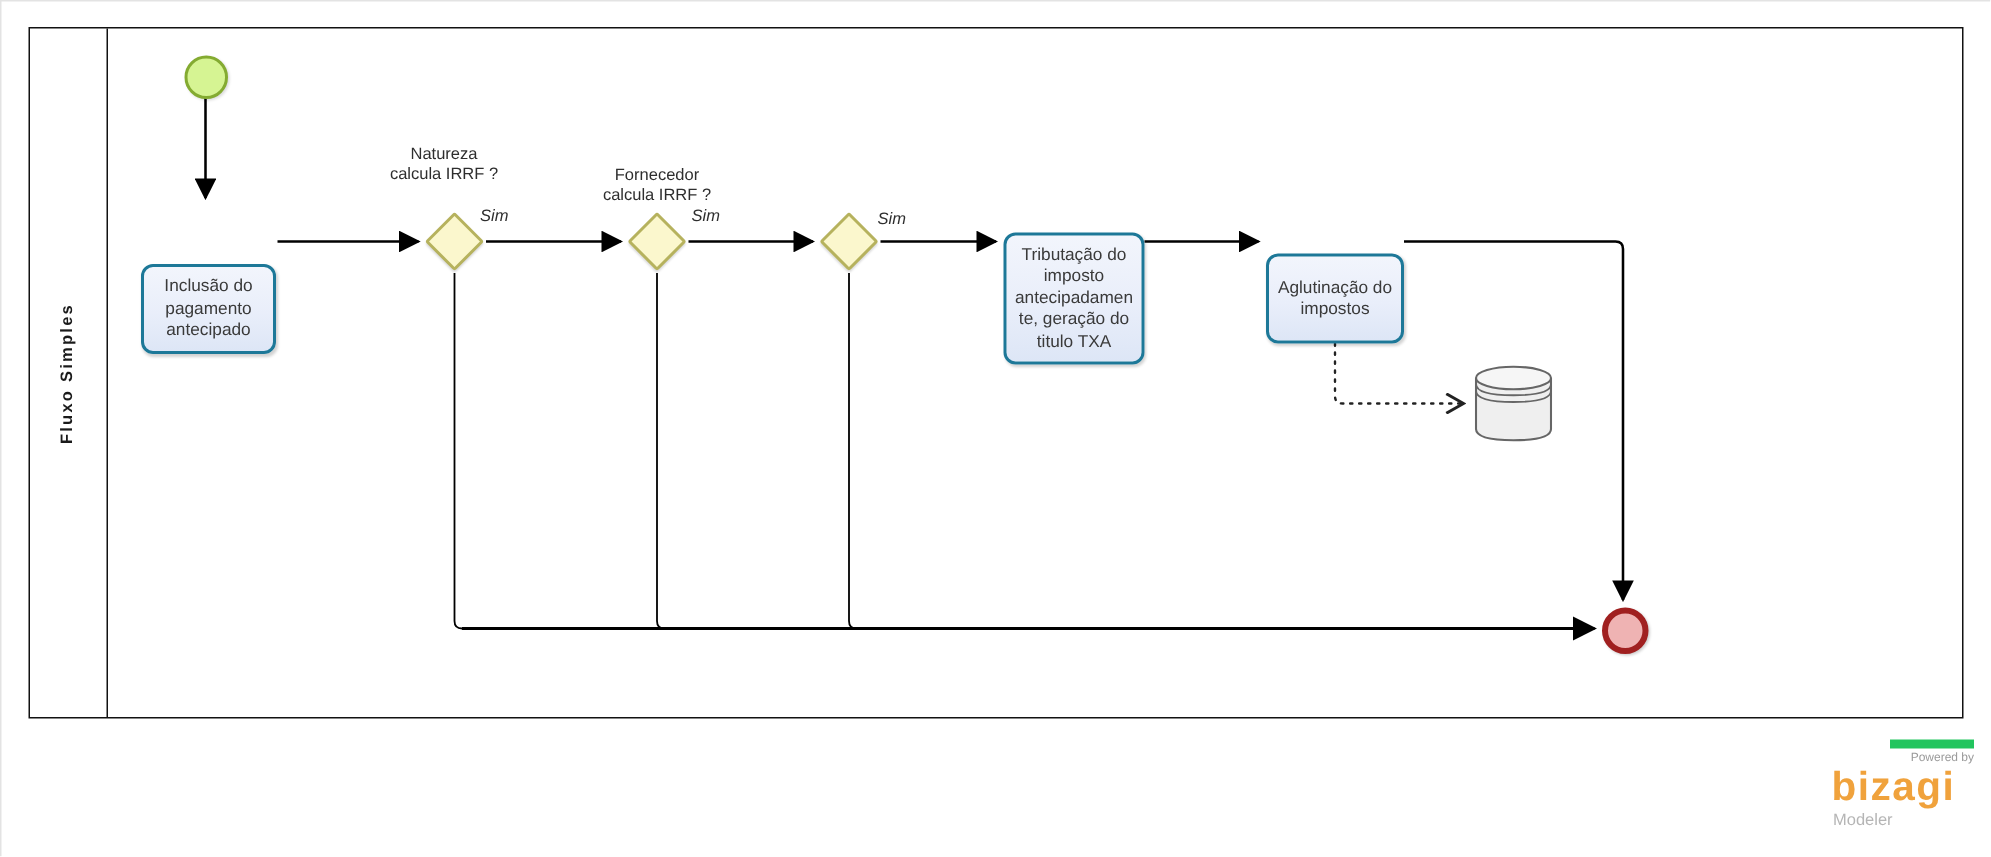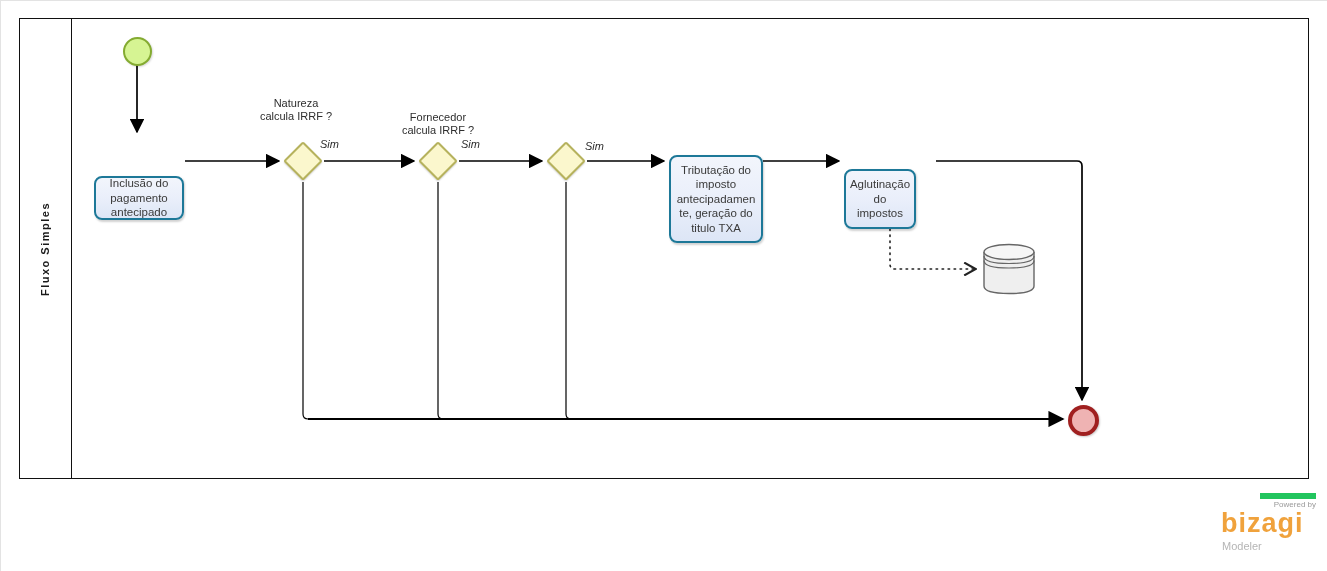--- a/index.html
+++ b/index.html
@@ -70,23 +70,23 @@
     background: linear-gradient(to bottom, #f2f5fc 0%, var(--task_fill, #e9eefa) 55%, #dde6f6 100%);
     display: flex; align-items: center; justify-content: center;
     text-align: center;
     font-size: 11.5px;
     color: #3a3a3a;
     white-space: pre-line;
     line-height: 1.25;
     box-shadow: 1px 1.5px 2px rgba(0,0,0,0.18);
     margin-top: 38px;
   }
-  .task-inclusao   { left: 93px;  top: 137px; width: 90px; height: 44px; }
+  .task-inclusao   { left: 93px;  top: 137px; width: 90px; height: 60px; }
   .task-tributacao { left: 668px; top: 116px; width: 94px; height: 88px; }
-  .task-aglutinacao{ left: 843px; top: 130px; width: 72px; height: 60px; }
+  .task-aglutinacao{ left: 843px; top: 130px; width: 92px; height: 60px; }
   .gateway {
     width: 28px; height: 28px;
     transform: rotate(45deg);
     background: var(--gateway_fill, #fbf7cd);
     border: 2px solid var(--gateway_border, #b6b25d);
     border-radius: 2px;
     box-shadow: 1px 1px 1.5px rgba(0,0,0,0.15);
   }
   .gw-natureza   { left: 288px; top: 146px; }
   .gw-fornecedor { left: 423px; top: 146px; }

